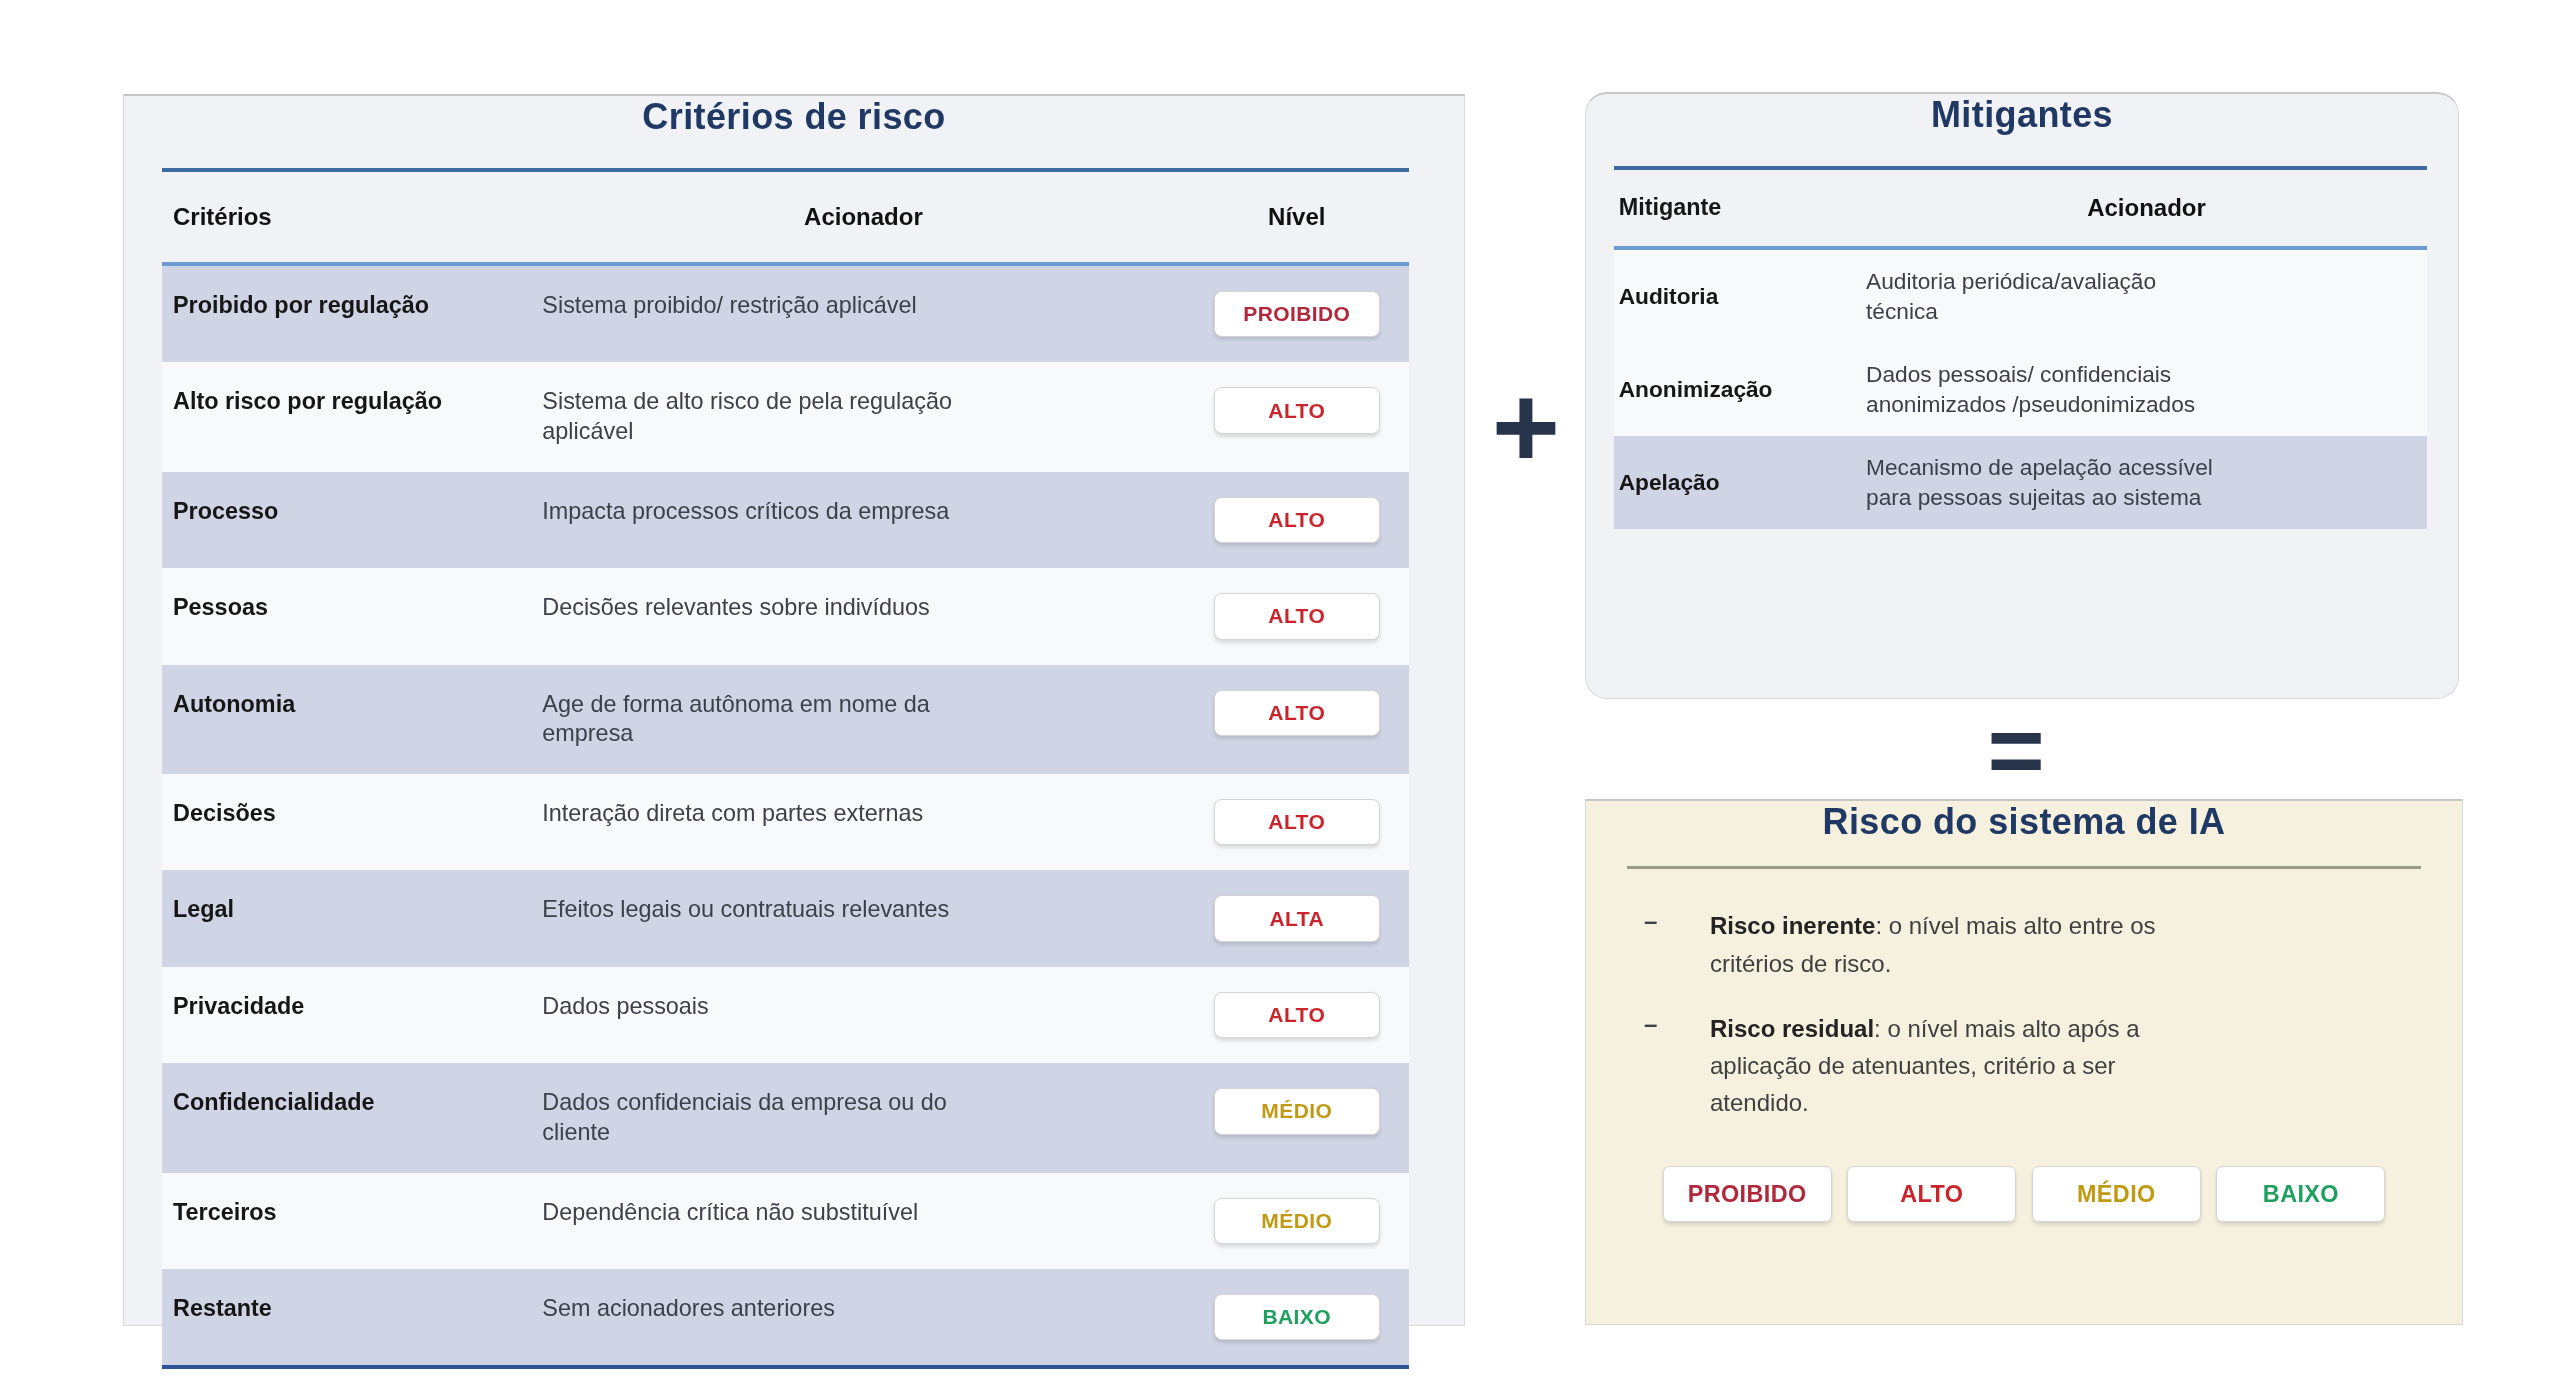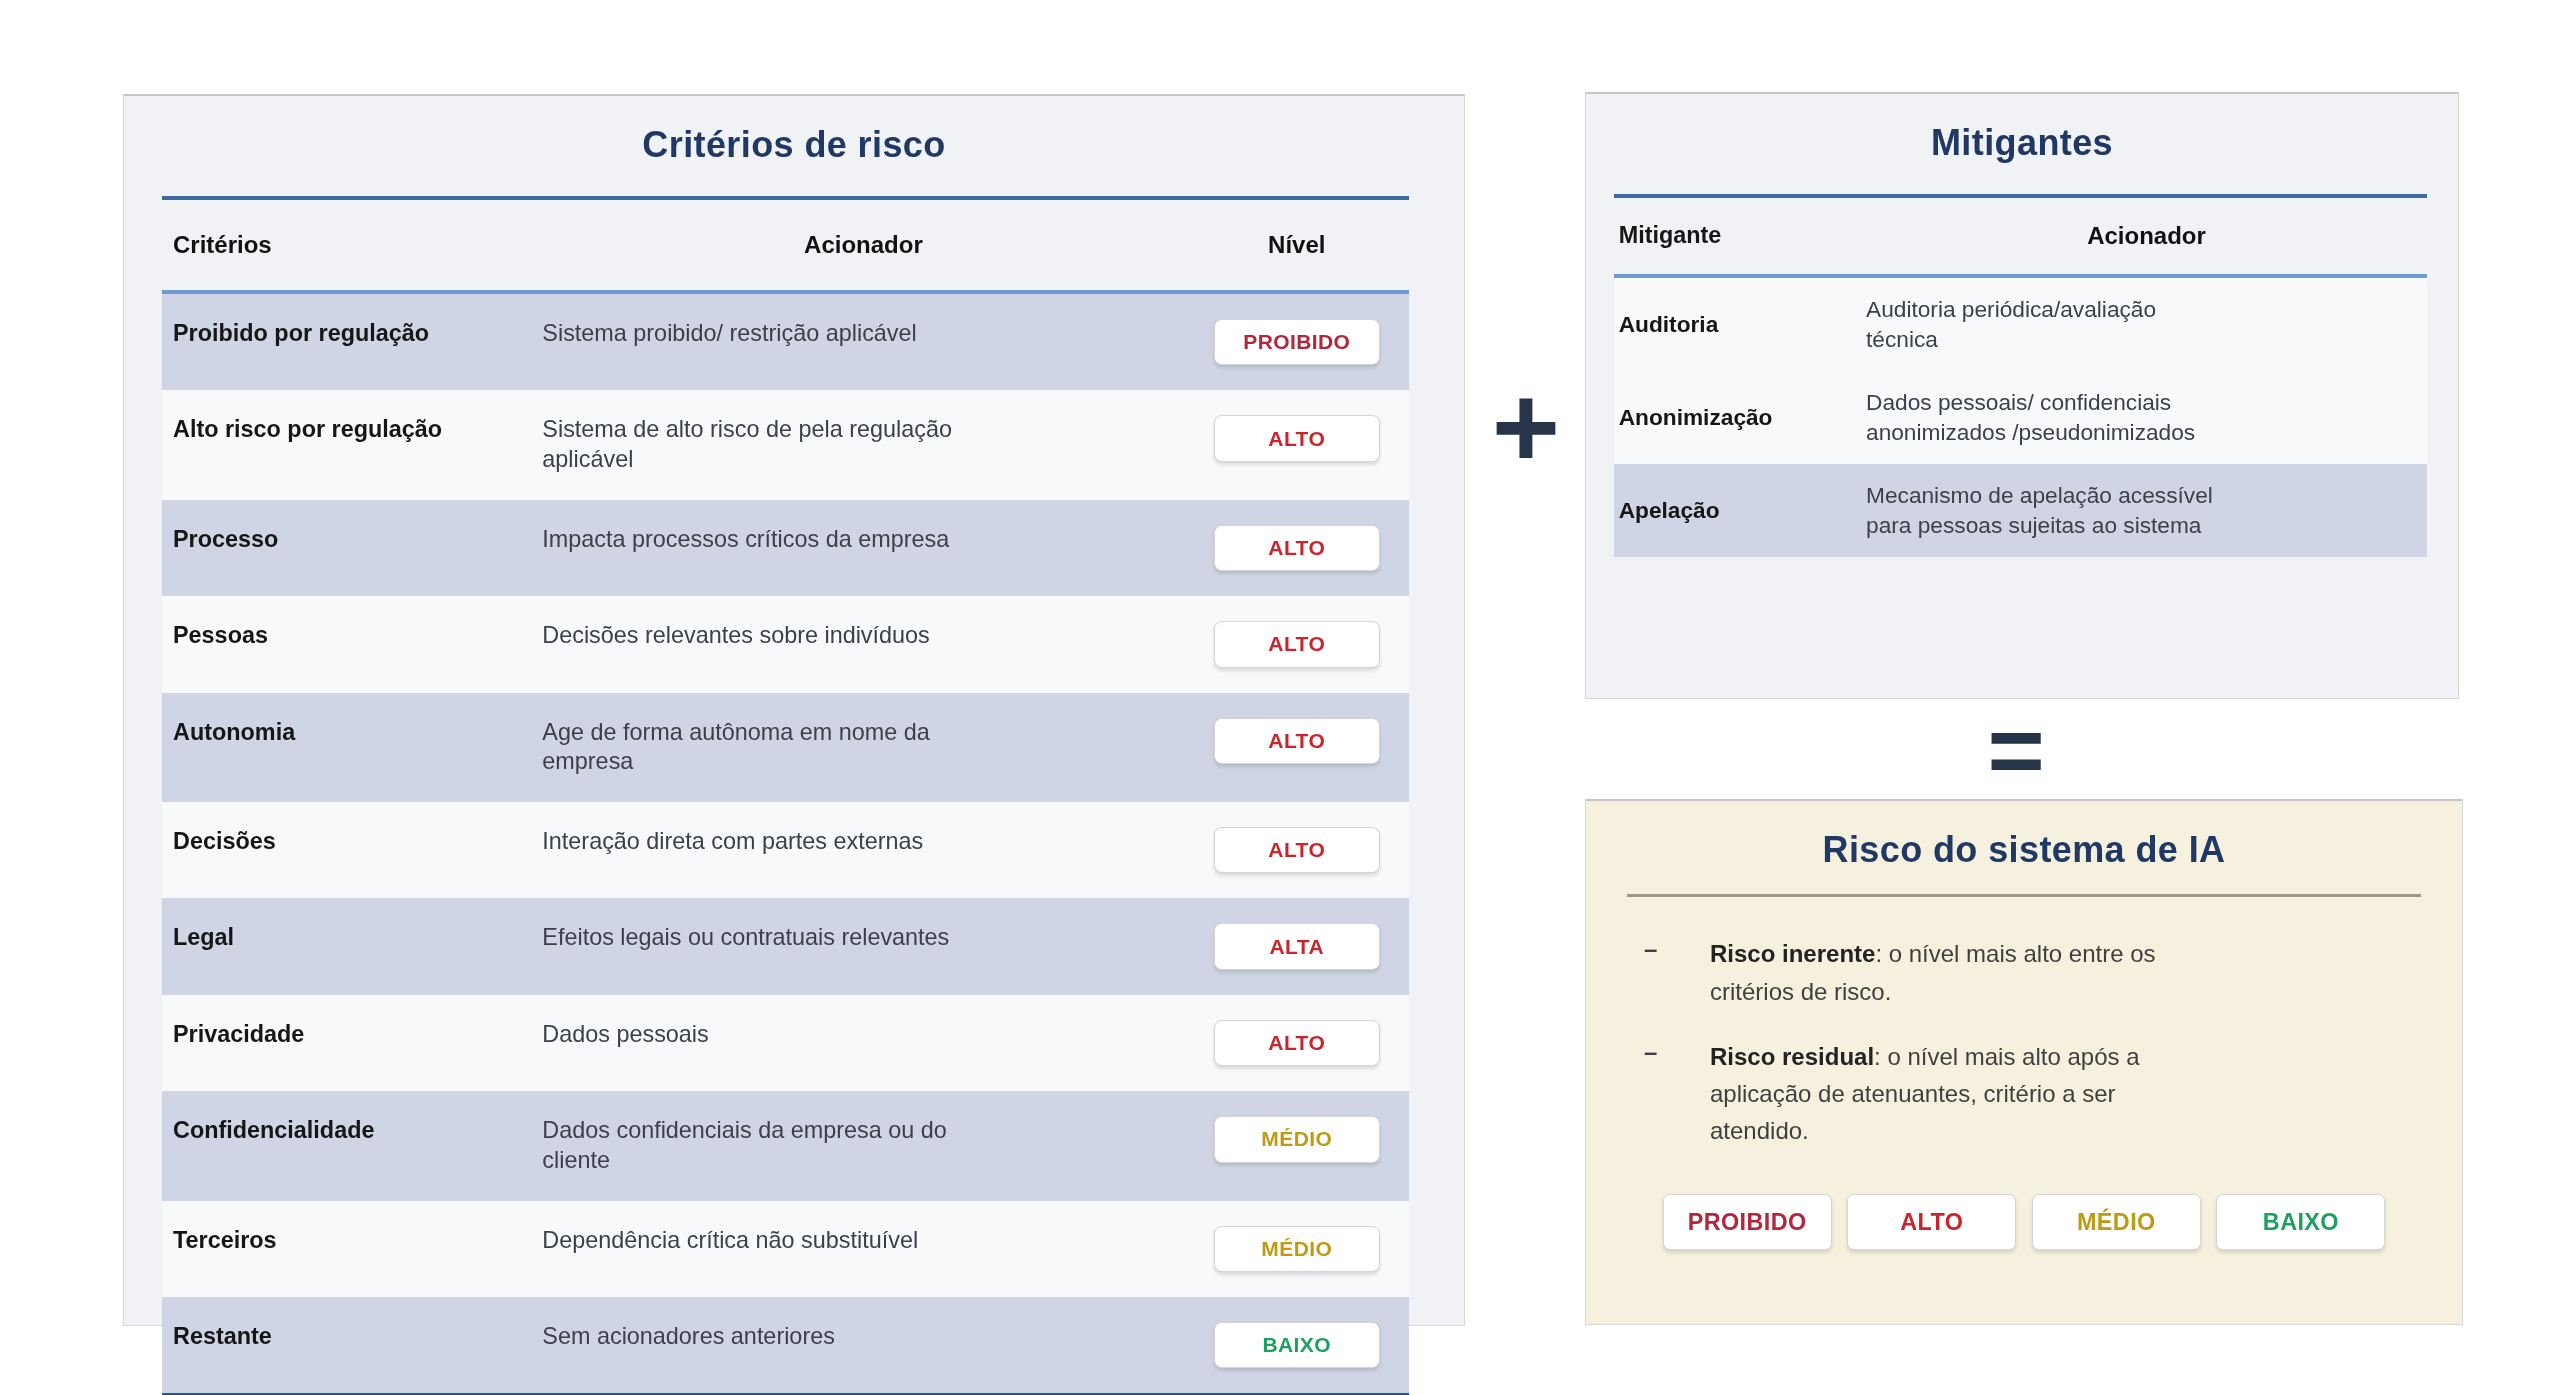--- a/index.html
+++ b/index.html
@@ -7,21 +7,21 @@
     --rule_top:#3e6b9f; --rule_mid:#6b9bd2; --rule_bottom:#2e5395; --cream_bg:#f6f1de;
     --cream_rule:#999d87; --operator:#273449; --text_dark:#161616; --text_body:#3c4049;
     --badge_border:#d5d5d5; --proibido:#b1273b; --alto:#c9252c; --medio:#bf9b13; --baixo:#1fa05f;
   }
   *{box-sizing:border-box;margin:0;padding:0}
   html,body{background:#ffffff}
   body{font-family:"Liberation Sans", sans-serif;}
   .canvas{position:relative;width:2576px;height:1395px;background:#ffffff;overflow:hidden}
 
   .panel{position:absolute;background:var(--panel_bg);border:1.6px solid #d8d8d8;border-top:2.3px solid #c6c6c6;}
-  .panel h2{text-align:center;font-size:36px;font-weight:bold;color:var(--title_navy);margin-top:28px;letter-spacing:0.4px}
+  .panel h2{text-align:center;font-size:36px;font-weight:bold;color:var(--title_navy);letter-spacing:0.4px}
 
   
   .criteria-panel{left:123px;top:94px;width:1342px;height:1232px;}
   .criteria-table{margin:30px 55px 0 38px;}
   .thead{display:flex;border-top:4.7px solid var(--rule_top);border-bottom:4.7px solid var(--rule_mid);padding:31px 0;background:transparent}
   .th{font-size:24px;font-weight:bold;color:#111}
   .c1{width:30.5%;padding-left:11px}
   .c2{width:51.5%;white-space:pre-line}
   .c3{width:18%;text-align:center}
   .th.c2{text-align:center;white-space:normal}
@@ -37,21 +37,21 @@
          box-shadow:0 2.3px 3.9px rgba(0,0,0,.12)}
   .level-proibido{color:var(--proibido)} .level-alto{color:var(--alto)}
   .level-medio{color:var(--medio)} .level-baixo{color:var(--baixo)}
 
   
   .op{position:absolute;transform:translate(-50%,-50%);color:var(--operator);font-weight:900;line-height:1}
   .op.plus{left:1526px;top:426px;font-size:117px}
   .op.equals{left:2016px;top:750px;font-size:98px}
 
   
-  .mitigants-panel{left:1585px;top:92px;width:874px;height:607px;}
+  .mitigants-panel{left:1585px;top:92px;width:874px;height:607px;border-radius:22px;}
   .mitigants-table{margin:30px 31px 0 28px;}
   .m1{width:31%;padding-left:4.7px}
   .m2{width:69%;white-space:pre-line}
   .th.m2{text-align:center;white-space:normal}
   .m1{font-size:23.4px;font-weight:bold;color:var(--text_dark)}
   .mrow{display:flex;align-items:center;padding:17px 0}
   .mrow.shaded{background:var(--row_shaded)}
   .mrow.plain{background:var(--row_plain)}
   .mrow .m1{font-size:22.7px;line-height:1.3;white-space:pre-line}
   .mrow .m2{font-size:22.7px;color:var(--text_body);line-height:1.3}

